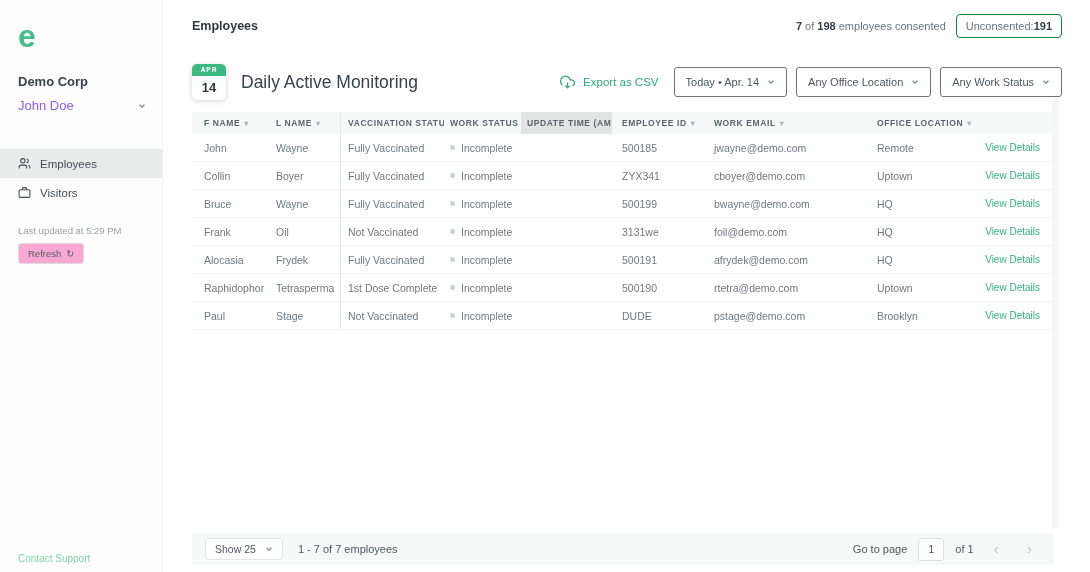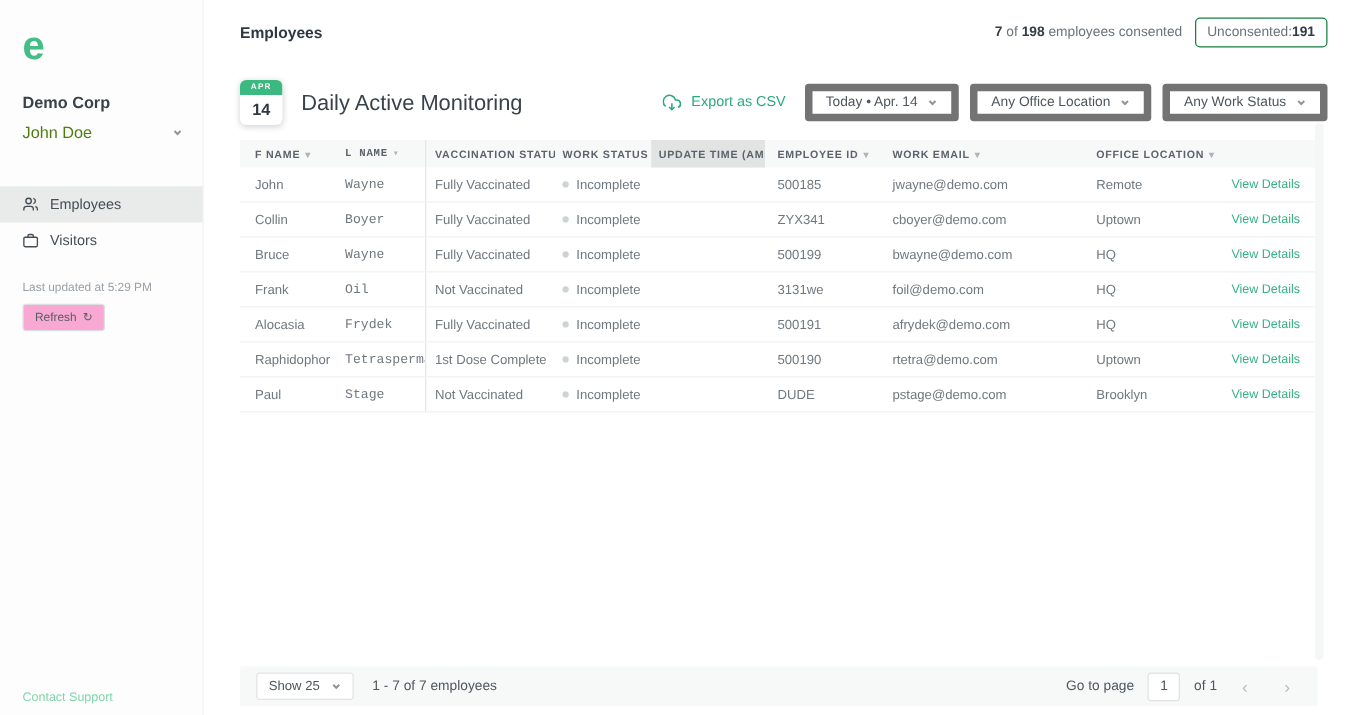--- a/index.html
+++ b/index.html
@@ -6,21 +6,21 @@
   html,body { width:1090px; height:572px; overflow:hidden; background:#fff;
               font-family:"Liberation Sans", sans-serif; }
   .app { display:flex; width:1090px; height:572px; }
 
   
   .sidebar { width:163px; flex-shrink:0; position:relative; background:#fdfdfd;
              border-right:1px solid #f1f2f2; }
   .logo { margin:20px 0 0 18px; font-size:32px; font-weight:700; color:#45bd87; line-height:1; }
   .company { margin:22px 0 0 18px; font-size:13px; font-weight:700; color:#39424a; }
   .user-row { margin:9px 0 0 18px; padding-right:16px; display:flex; align-items:center;
-              justify-content:space-between; font-size:13px; color:#4d7c0f; cursor:pointer; }
+              justify-content:space-between; font-size:13px; color:#8b5cf6; cursor:pointer; }
   .nav { margin-top:36px; }
   .nav-item { height:29px; display:flex; align-items:center; gap:9px; padding-left:18px;
               font-size:11.5px; color:#454d54; cursor:pointer; }
   .nav-item.active { background:#e9eaea; }
   .nav-item svg { width:13px; height:13px; stroke:#454d54; fill:none; stroke-width:2; }
   .last-updated { margin:18px 0 0 18px; font-size:9.5px; color:#9aa1a7; }
   .refresh-btn { margin:7px 0 0 18px; display:inline-flex; align-items:center; gap:5px;
                  background:#f9a8d4; border:1px solid #dcdedf; border-radius:3px;
                  padding:4px 9px; font-size:9.5px; color:#565e65; cursor:pointer;
                  font-family:"Liberation Sans", sans-serif; }
@@ -44,33 +44,33 @@
                box-shadow:0 1px 5px rgba(0,0,0,.18); text-align:center; }
   .cal-top { height:12px; background:#3cb981; color:#fff; font-size:6.5px; font-weight:700;
              letter-spacing:1px; line-height:12px; }
   .cal-day { font-size:13px; font-weight:700; color:#2f3941; line-height:23px;text-align:center; }
   .board-title { font-size:17.5px; color:#39424b; }
   .toolbar-right { display:flex; align-items:center; gap:9px; }
   .export-link { display:flex; align-items:center; gap:8px; color:#2ca97c; font-size:11.5px;
                  cursor:pointer; margin-right:6px; }
   .export-link svg { width:15px; height:15px; stroke:#2ca97c; fill:none; stroke-width:2; }
   .filter-btn { height:30px; display:flex; align-items:center; gap:8px; background:#fff;
-                border:6px solid #737373; border-radius:3px; padding:0 11px; font-size:11px;
+                border:1px solid #737373; border-radius:3px; padding:0 11px; font-size:11px;
                 color:#4f575e; cursor:pointer; font-family:"Liberation Sans", sans-serif; }
   .chev { width:8px; height:8px; stroke:#8d959b; fill:none; stroke-width:2; }
 
   
   .table { margin-top:12px; width:862px; }
   .thead, .trow { display:grid;
     grid-template-columns:72px 77px 103px 77px 91px 96px 164px 110px 72px; }
   .thead { height:22px; background:#f7f8f8; align-items:stretch; }
   .th { display:flex; align-items:center; gap:4px; font-size:8.5px; font-weight:700;
         letter-spacing:.6px; color:#5b646c; white-space:nowrap; overflow:hidden; cursor:pointer; }
   .sort { font-size:8px; color:#aeb6bc; }
-  .c1{padding-left:12px;} .c2{padding-left:12px;font-family:Liberation Mono, monospace;} .c3{padding-left:7px;} .c4{padding-left:6px;}
+  .c1{padding-left:12px;} .c2{padding-left:12px;} .c3{padding-left:7px;} .c4{padding-left:6px;}
   .c5{padding-left:6px;} .c6{padding-left:10px;} .c7{padding-left:6px;} .c8{padding-left:5px;}
   .c9{justify-content:flex-end; padding-right:14px;}
   .th.c5 { background:#e2e3e3; }
   .divider { border-right:1px solid #e4e6e7; }
   .trow { height:28px; align-items:center; border-bottom:1px solid #f0f1f1;
           font-size:10.5px; color:#70787f; }
   .td { white-space:nowrap; overflow:hidden; display:flex; align-items:center; height:100%; }
   .status-dot { width:5px; height:5px; border-radius:50%; background:#ced3d6; margin-right:6px;
                 flex-shrink:0; }
   .view-link { color:#36b183; font-size:10px; cursor:pointer; }

